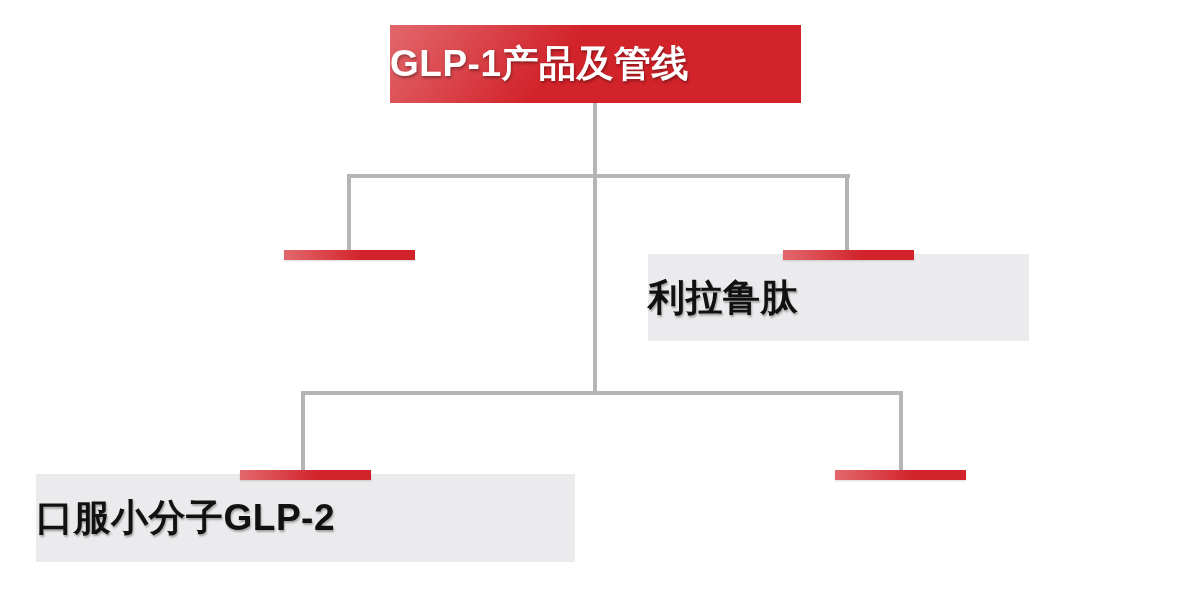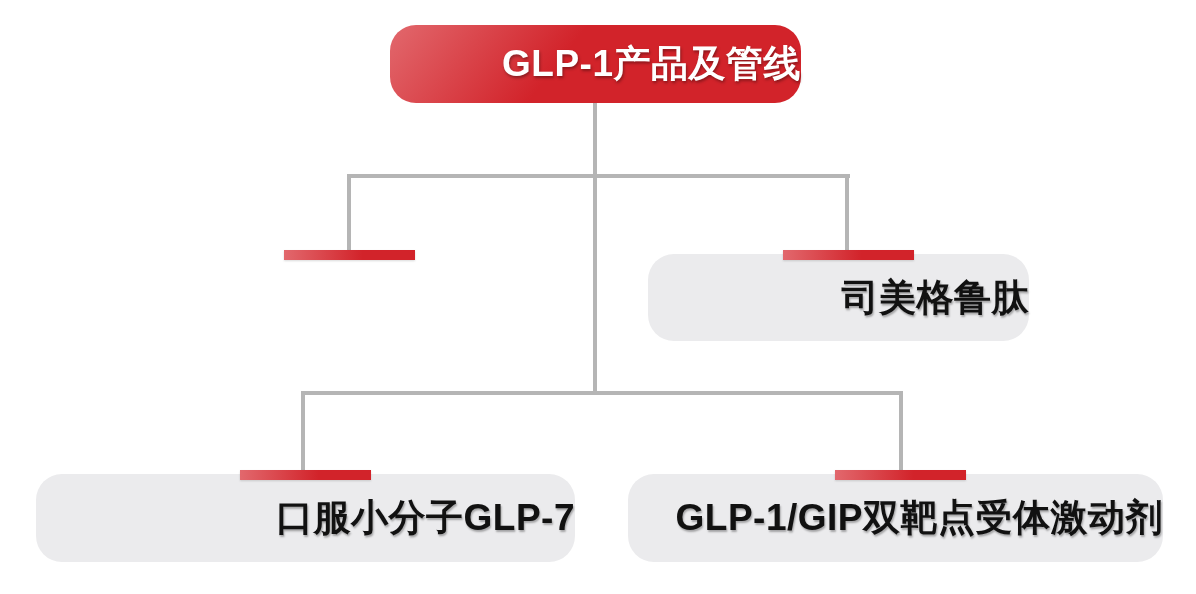--- a/index.html
+++ b/index.html
@@ -12,23 +12,22 @@
     width: 1196px;
     height: 594px;
     background: var(--background, #ffffff);
     overflow: hidden;
     font-family: "Liberation Sans", "DejaVu Sans", sans-serif;
   }
   .node {
     position: absolute;
     display: flex;
     align-items: center;
-    justify-content: flex-end;
+    justify-content: flex-start;
     text-align: center;
-    border-radius: 26px;
   }
   .node-label {
     font-weight: bold;
     font-size: 37px;
     letter-spacing: 0.5px;
     white-space: nowrap;
   }
   .root {
     left: 390px; top: 25px; width: 411px; height: 78px;
     background: linear-gradient(128deg,
@@ -88,27 +87,24 @@
   <div class="line d2l"></div>
   <div class="line d2r"></div>
 
   <div class="node root">
     <span class="node-label">GLP-1产品及管线</span>
   </div>
 
   <div class="accent a1"></div>
 
   <div class="node child c2">
-    <span class="node-label">司美格鲁肽</span>
+    <span class="node-label">利拉鲁肽</span>
   </div>
   <div class="accent a2"></div>
 
   <div class="node child c3">
-    <span class="node-label">口服小分子GLP-7</span>
+    <span class="node-label">口服小分子GLP-2</span>
   </div>
   <div class="accent a3"></div>
 
-  <div class="node child c4">
-    <span class="node-label">GLP-1/GIP双靶点受体激动剂</span>
-  </div>
   <div class="accent a4"></div>
 
 </div>
 
 </body></html>

